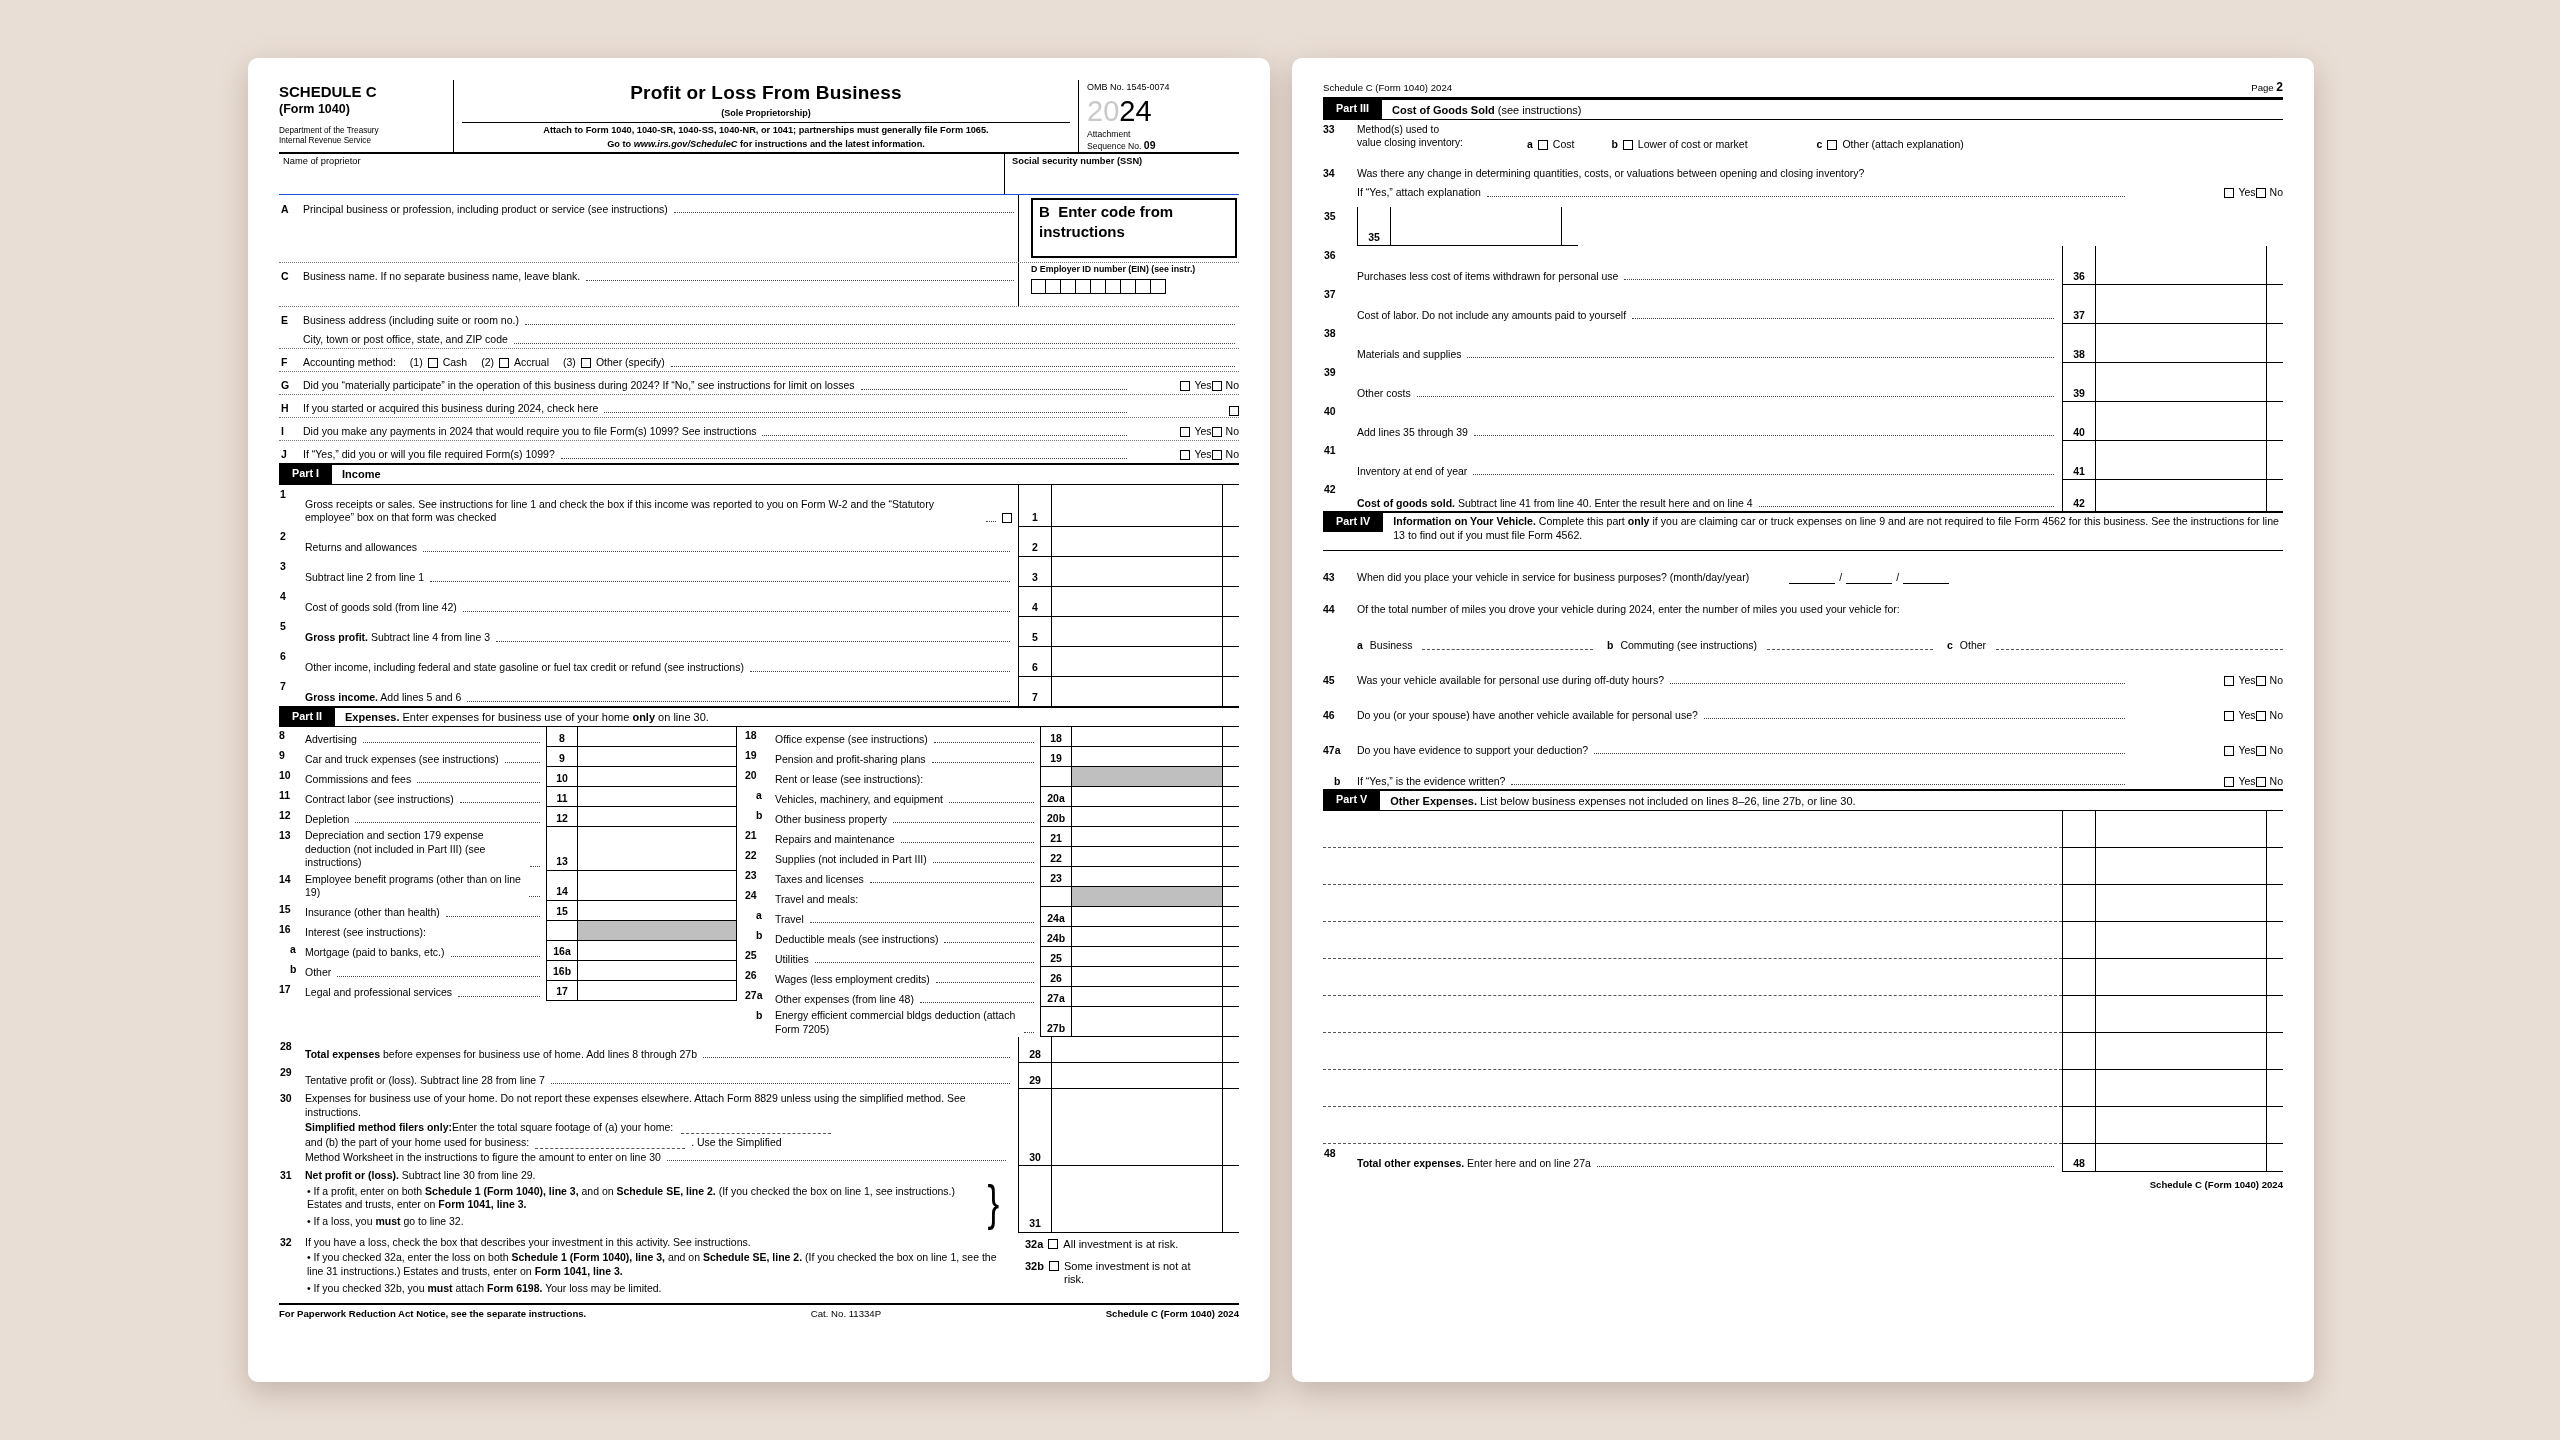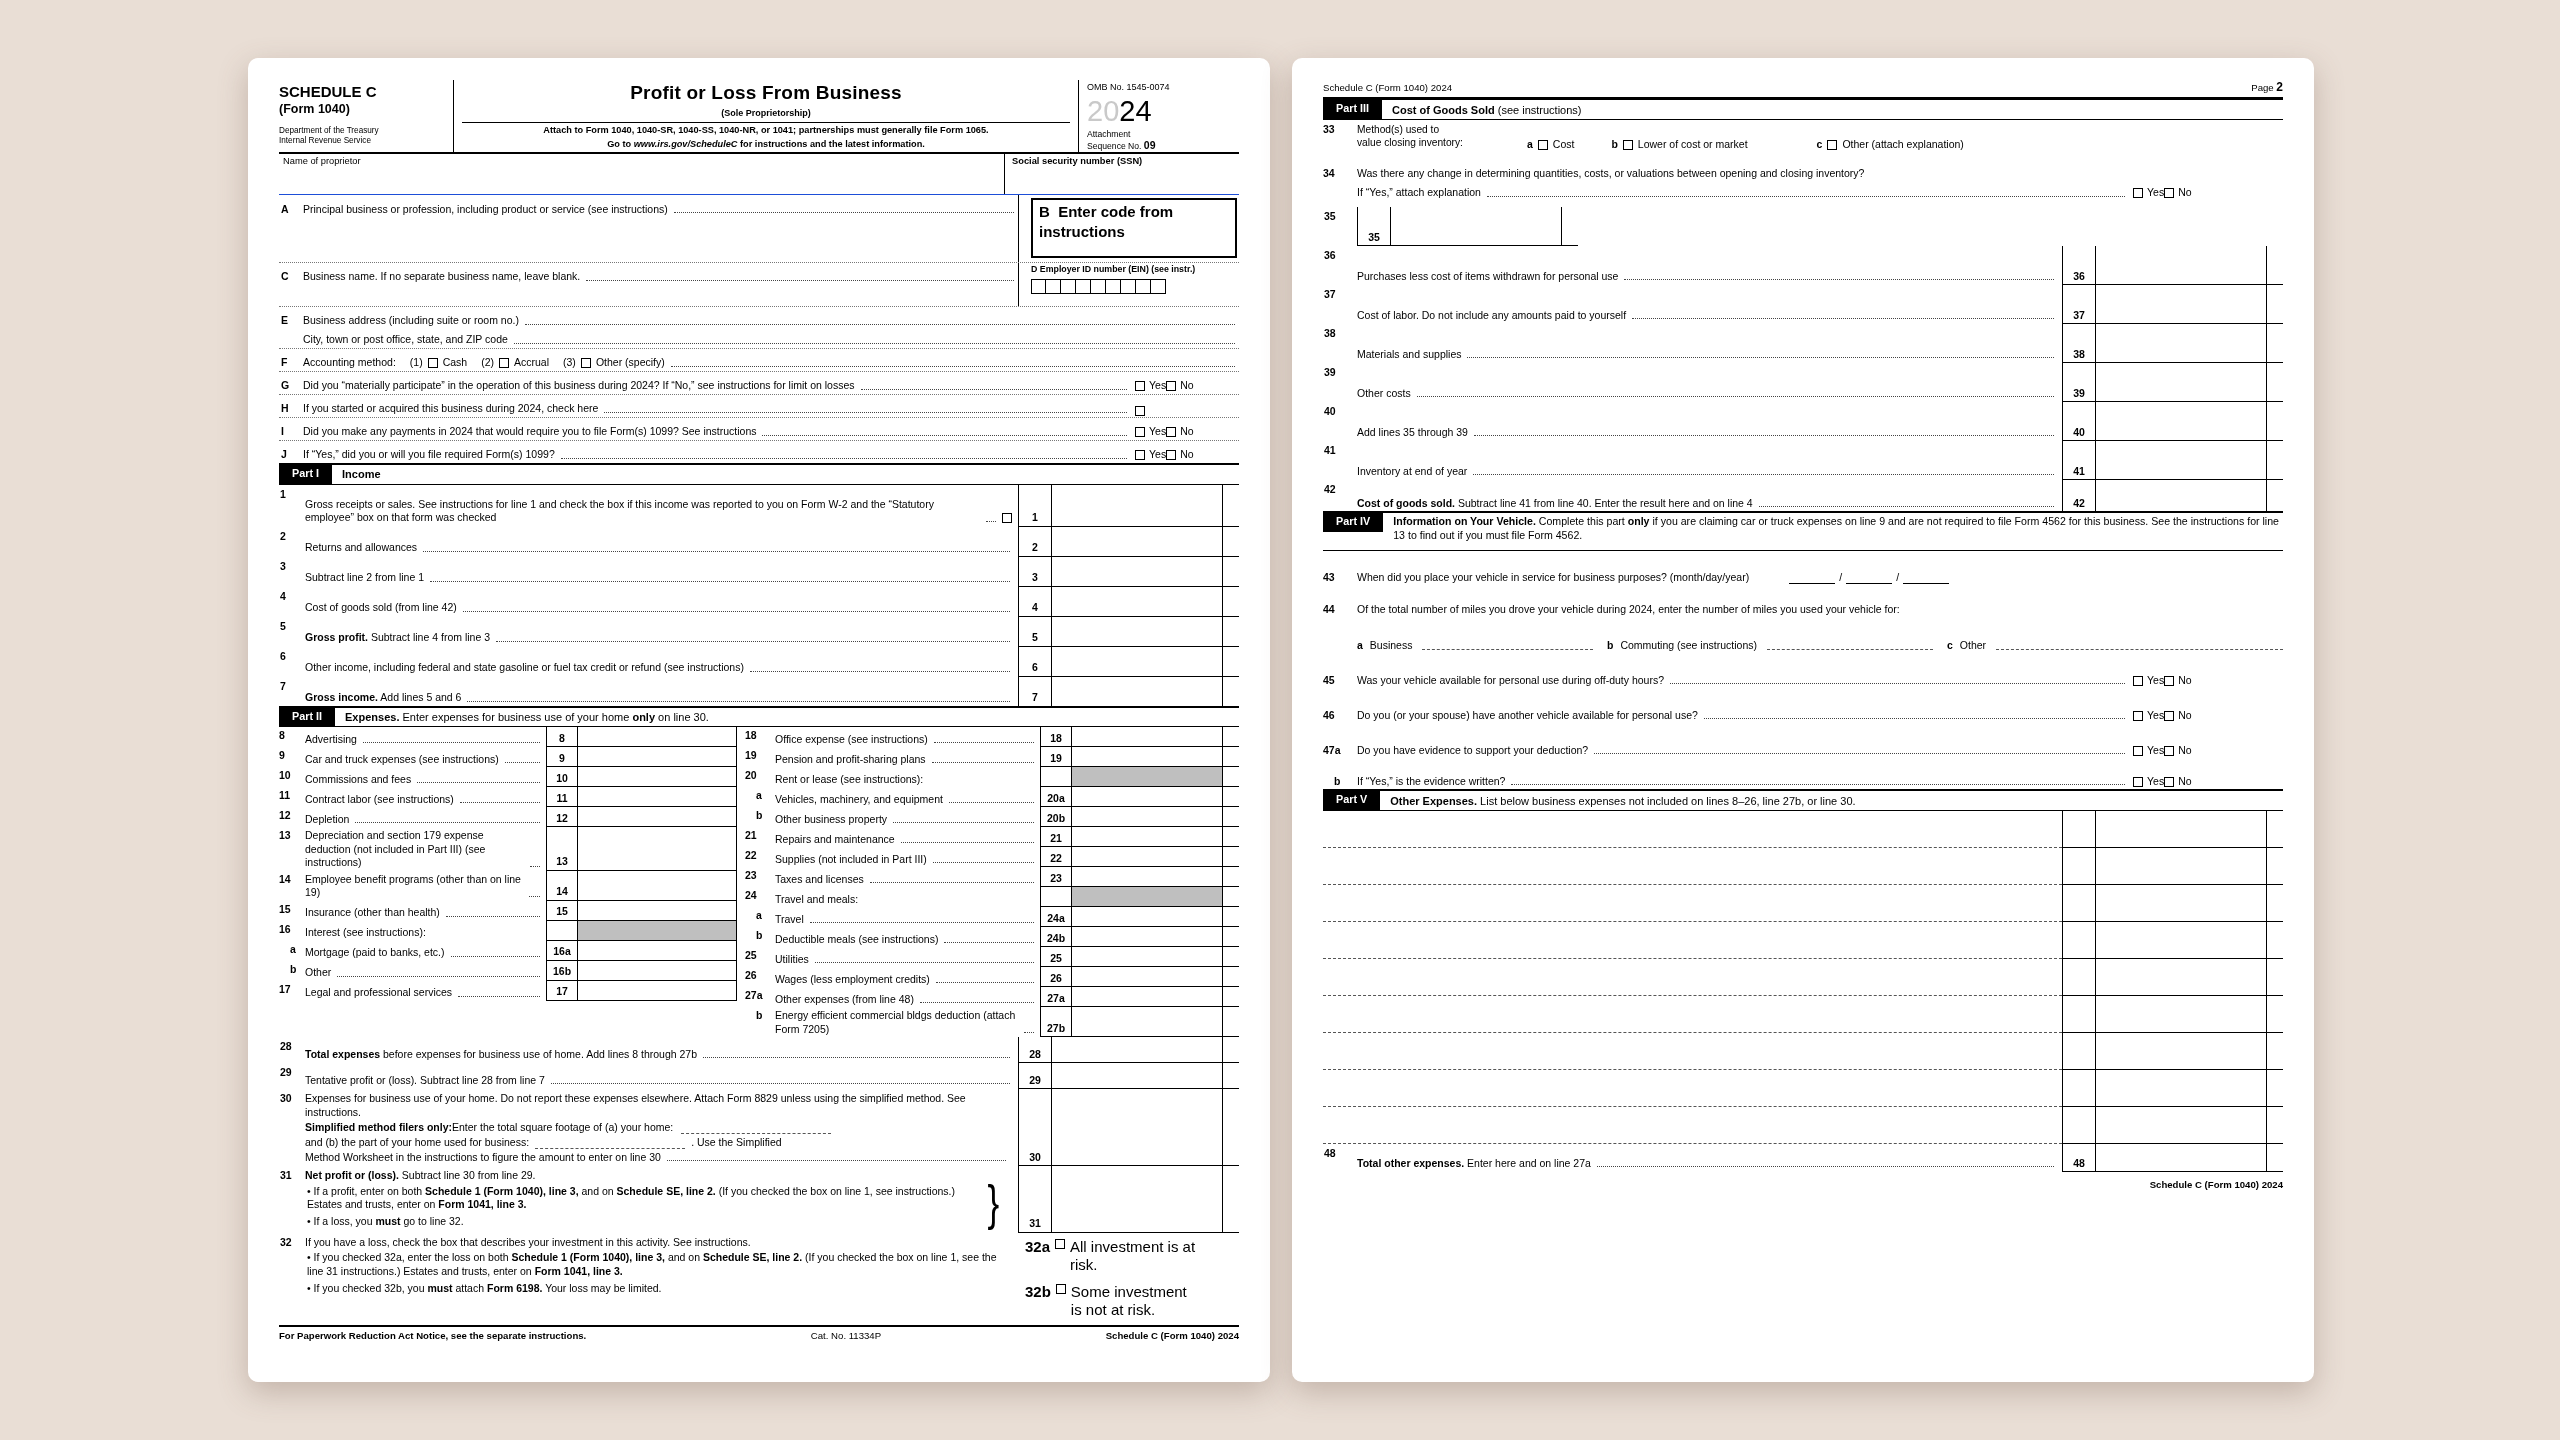--- a/index.html
+++ b/index.html
@@ -35,21 +35,21 @@
 .nm-r{width:220px;border-left:1px solid #000;padding:2px 7px;font-size:9.3px;font-weight:bold}
 
 .idrow{display:flex;align-items:stretch;border-bottom:1px dotted #777}
 .idrow.tall{min-height:43px}
 .id-main{flex:1;display:flex;flex-direction:column;padding:2px 0 1px}
 .id-line{display:flex;align-items:flex-end;min-height:19px}
 .idletter{font-weight:bold;flex:0 0 22px;padding-left:2px}
 .gtext{flex:0 1 auto}
 .dots{flex:1 1 12px;border-bottom:1px dotted #444;margin:0 4px 3px 6px;min-width:10px}
 .cb{display:inline-block;width:10px;height:10px;border:1.3px solid #000;background:#fff;flex:0 0 auto;box-sizing:border-box}
-.yn{display:flex;width:104px;justify-content:flex-start;flex:0 0 auto;align-items:flex-end;margin-left:4px}
+.yn{display:flex;width:104px;justify-content:flex-end;flex:0 0 auto;align-items:flex-end;margin-left:4px}
 .yn--p2{width:150px}
 .ynitem{display:flex;align-items:center;gap:4px;white-space:nowrap}
 .id-right{width:220px;border-left:1px solid #000;flex:0 0 220px}
 .bbox{border:2.5px solid #000;margin:3px 2px 4px 12px;padding:2px 6px 15px;font-weight:bold;font-size:15px}
 .dein{margin:1px 0 0 12px;font-size:8.8px;font-weight:bold}
 .eins{display:flex;margin:4px 0 3px 12px}
 .eincell{width:15px;height:15px;border:1px solid #000;border-left:0;box-sizing:border-box}
 .eincell:first-child{border-left:1px solid #000}
 .fopt{display:flex;align-items:center;gap:5px;margin-left:14px;white-space:nowrap}
 
@@ -83,21 +83,21 @@
 .xamt-l{flex:0 0 158px;border-right:1px solid #000}
 .xamt-r{flex:0 0 150px}
 .xcents{flex:0 0 16px;border-left:1px solid #000;border-bottom:1px solid #000}
 .shade{background:#bfbfbf}
 
 .pline{display:flex;align-items:flex-end;min-height:15px}
 .wline{display:inline-block;border-bottom:1px dashed #555;height:11px;flex:0 0 auto}
 .bullet{padding:2px 48px 2px 2px}
 .brace{position:absolute;right:16px;top:12px;font-size:50px;font-weight:100;line-height:1;transform:scaleX(.7)}
 .g32{flex:0 0 220px;display:flex;flex-direction:column;gap:9px;padding:5px 0 3px 6px;box-sizing:border-box}
-.g32row{display:flex;gap:5px;align-items:flex-start;font-size:15px;line-height:1.2}
+.g32row{display:flex;gap:5px;align-items:flex-start;font-size:11px;line-height:1.2}
 .g32row b{flex:0 0 auto}
 .g32row .cb{margin-top:1px}
 .g32txt{max-width:130px}
 
 .ftr1{display:flex;border-top:2px solid #000;padding-top:3px;margin-top:3px;font-size:9.6px;align-items:baseline}
 .ft-notice{font-weight:bold}
 .ft-cat{flex:1;text-align:center}
 .ft-id{font-weight:bold}
 
 .p2hd{display:flex;justify-content:space-between;align-items:baseline;border-bottom:2px solid #000;padding-bottom:2px;font-size:9.6px}

